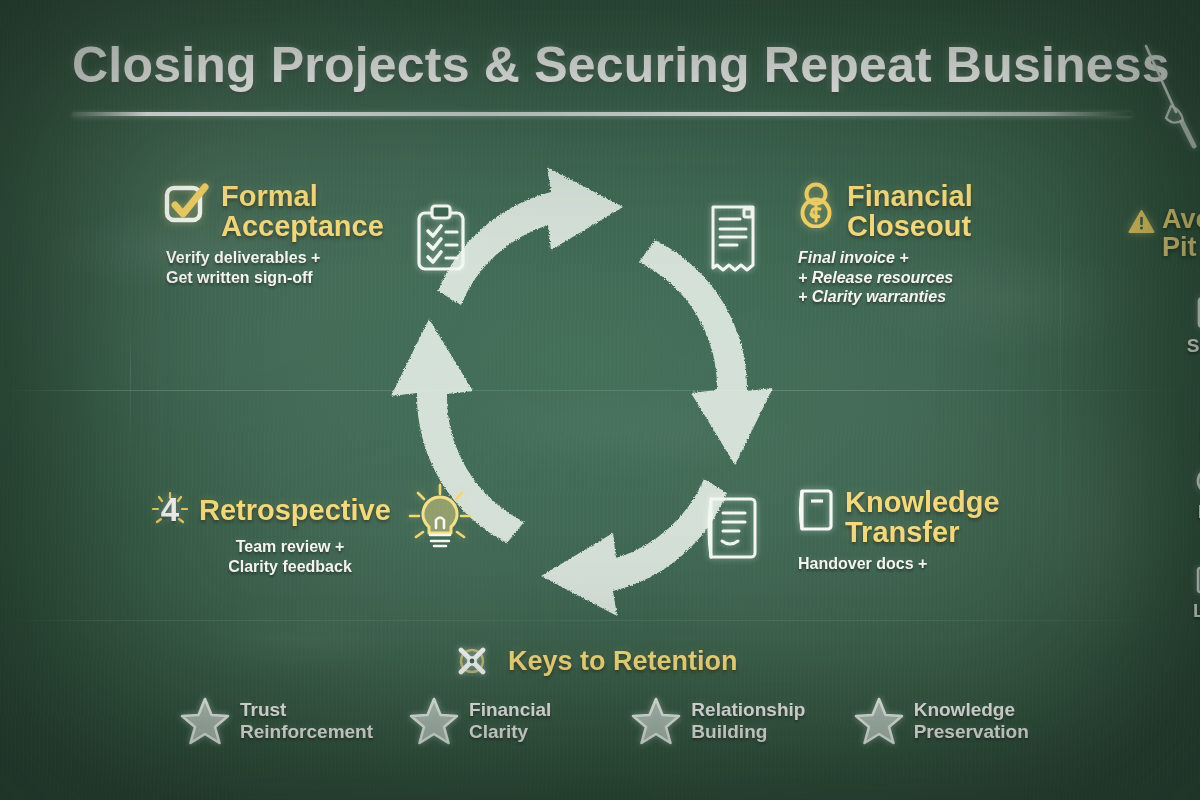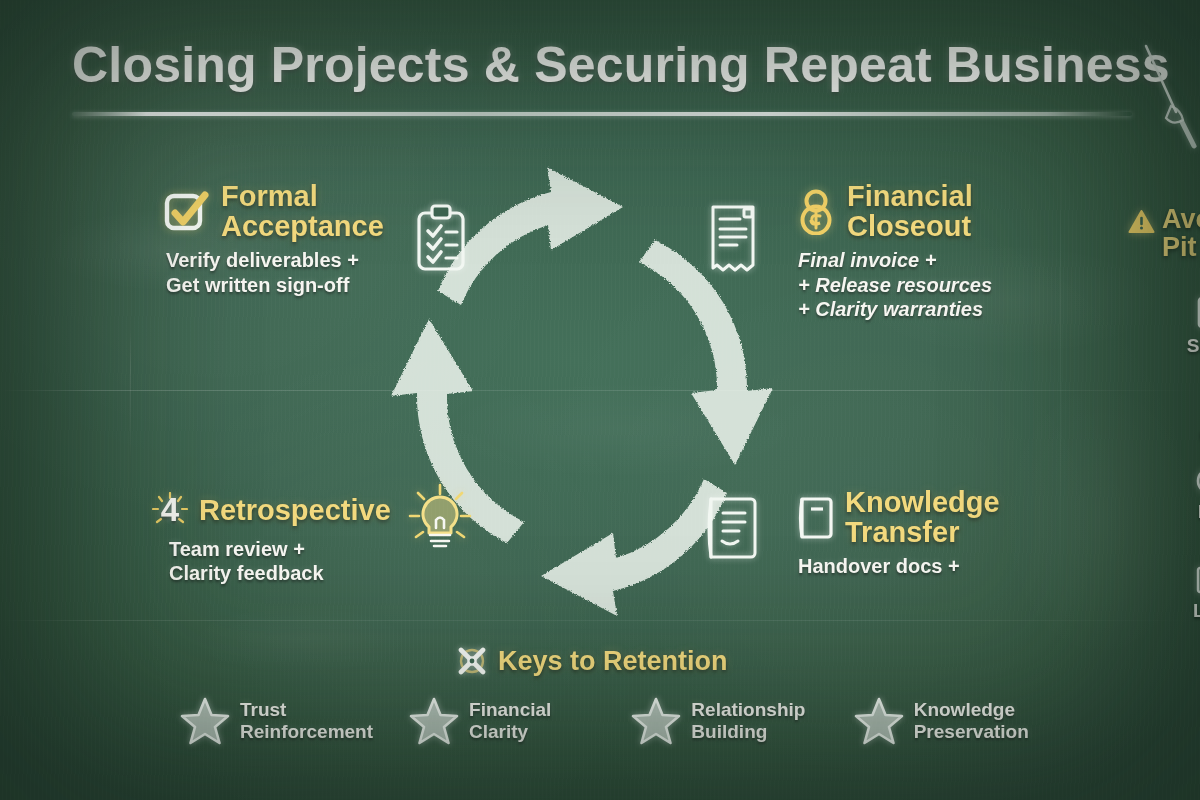--- a/index.html
+++ b/index.html
@@ -67,40 +67,40 @@
     box-shadow:0 1px 5px rgba(255,255,255,.32);
   }
 
   
   .blk { position:absolute; }
   .blk .head {
     color:#f2d97e; font-size:29px; font-weight:700; line-height:1.02;
     text-shadow:0 2px 4px rgba(0,0,0,.5), 0 0 8px rgba(242,217,126,.25);
   }
   .blk .sub {
-    color:#f6f6f1; font-size:20px; font-weight:700; line-height:1.22; margin-top:7px;
+    color:#f6f6f1; font-size:16px; font-weight:700; line-height:1.22; margin-top:7px;
     text-shadow:0 2px 3px rgba(0,0,0,.5), 0 0 6px rgba(255,255,255,.18);
   }
-  .rowhead { display:flex; align-items:center; gap:11px; }
+  .rowhead { display:flex; align-items:flex-start; gap:11px; }
 
   
   .ico { flex:0 0 auto; display:block; }
   .chalk { filter:drop-shadow(0 0 3px rgba(255,255,255,.45)); }
   .gold  { filter:drop-shadow(0 0 4px rgba(242,217,126,.45)); }
 
   .numfour {
     position:relative; width:36px; height:38px; flex:0 0 auto;
     color:#f4f4ef; font-size:33px; font-weight:700; line-height:36px; text-align:center;
     text-shadow:0 0 6px rgba(255,255,255,.4), 0 2px 3px rgba(0,0,0,.5);
   }
 
   
   .retention-head {
     position:absolute; left:455px; top:645px;
-    display:flex; align-items:center; gap:9px;
+    display:flex; align-items:center; gap:19px;
     color:#f2d97e; font-size:27px; font-weight:700;
     text-shadow:0 2px 4px rgba(0,0,0,.5), 0 0 8px rgba(242,217,126,.25);
   }
   .stars { position:absolute; left:180px; top:697px; width:860px;
            display:flex; align-items:center;gap:36px; }
   .star-item { display:flex; align-items:center; gap:10px; width:215px; }
   .star-item .lbl {
     color:#f6f6f1; font-size:19px; font-weight:700; line-height:1.14;
     text-shadow:0 2px 3px rgba(0,0,0,.5), 0 0 6px rgba(255,255,255,.18);
   }
@@ -266,21 +266,21 @@
       <div class="numfour">
         <svg width="36" height="38" viewBox="0 0 36 38" style="position:absolute;left:0;top:0;" class="gold">
           <g stroke="#f0d066" stroke-width="2.2" stroke-linecap="round" opacity=".95">
             <path d="M18 1 v5 M7 5 l3 4 M29 5 l-3 4 M1 17 h5 M30 17 h5 M5 30 l4 -3 M31 30 l-4 -3"></path>
           </g>
         </svg>
         <span style="position:relative;">4</span>
       </div>
       <div class="head">Retrospective</div>
     </div>
-    <div class="sub" style="margin-left:17px;">
+    <div class="sub" style="margin-left:26px;text-align:center;">
       <div>Team review +</div>
       <div>Clarity feedback</div>
     </div>
   </div>
 
   <div class="blk" style="left:796px; top:488px; width:270px;">
     <div class="rowhead">
       <svg class="ico chalk" width="38" height="44" viewBox="0 0 38 44">
         <g stroke="#f4f7f3" fill="none" stroke-width="3.2" stroke-linejoin="round">
           <path d="M6 3 h26 a3 3 0 0 1 3 3 v32 a3 3 0 0 1 -3 3 h-26 z"></path>

